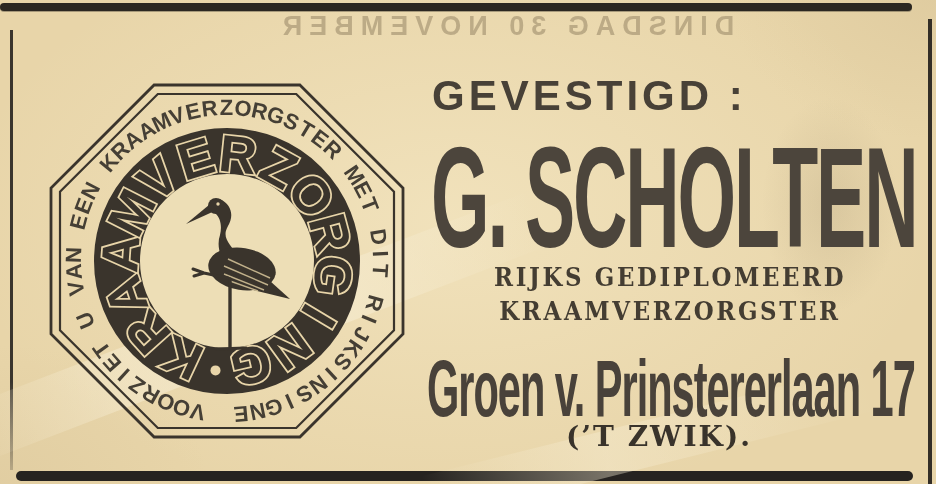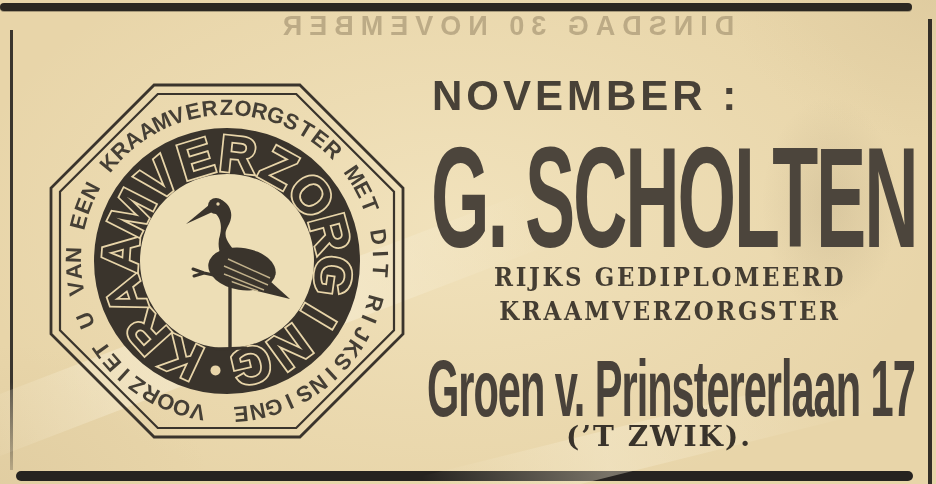--- a/index.html
+++ b/index.html
@@ -208,19 +208,19 @@
           <line x1="198" y1="215" x2="226" y2="225"></line>
         </g>
         <g stroke="#3a342c" fill="none" stroke-linecap="round">
           <path d="M 196,212 L 172,207 L 161,203 M 172,207 L 162,210" stroke-width="3"></path>
           <path d="M 198,213 L 198,281" stroke-width="3.4"></path>
           <path d="M 184,283 L 214,282" stroke-width="3"></path>
         </g>
       </g>
     </svg>
 
-  <div class="txt intro">NOVEMBER :</div>
+  <div class="txt intro">GEVESTIGD :</div>
   <div class="txt big-name">G. SCHOLTEN</div>
   <div class="txt serif-line cred1">RIJKS GEDIPLOMEERD</div>
   <div class="txt serif-line cred2">KRAAMVERZORGSTER</div>
   <div class="txt address">Groen v. Prinstererlaan 17</div>
   <div class="txt zwik">(’T ZWIK).</div>
 </div>
 
 </body></html>

